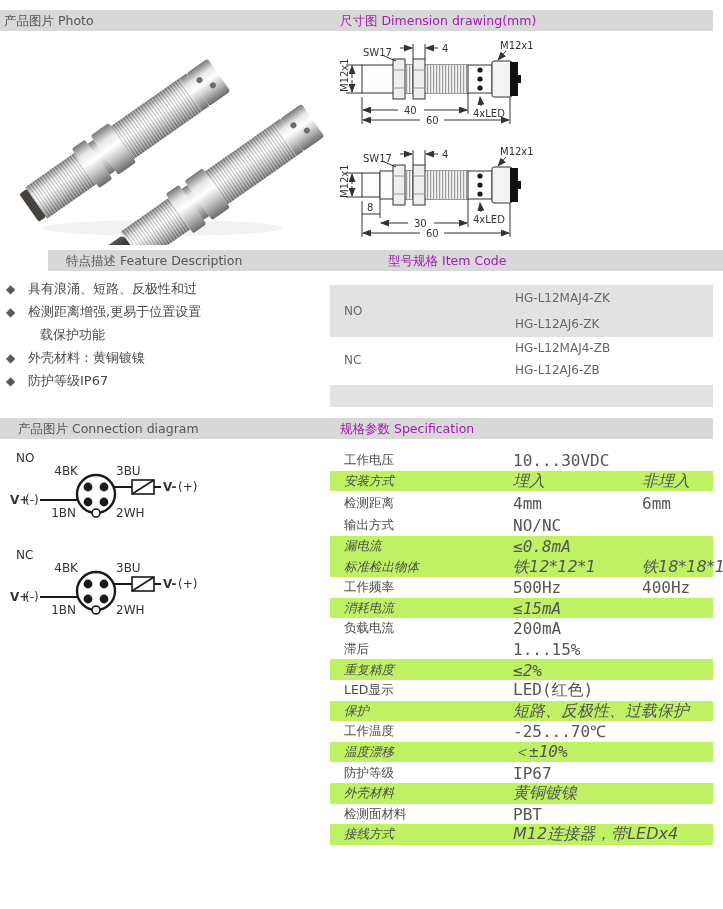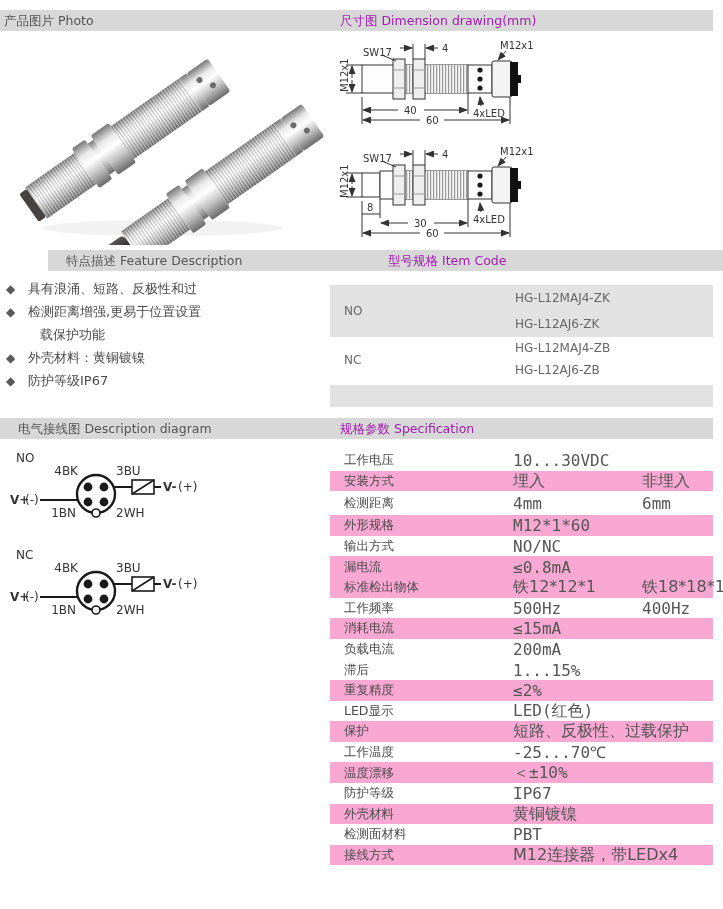--- a/index.html
+++ b/index.html
@@ -19,21 +19,21 @@
   
   .ictable{position:absolute;left:330px;top:285px;width:383px;}
   .icrow{position:relative;}
   .icrow.g{background:#e2e2e2;}
   .ictype{position:absolute;left:14px;top:50%;transform:translateY(-50%);font-size:12px;color:#666;}
   .iccode{position:absolute;left:185px;font-size:12px;color:#666;}
 
   
   .spec{position:absolute;left:330px;top:450px;width:383px;}
   .srow{position:relative;height:20.6px;}
-  .srow.g{background:#f9a8d4;}
+  .srow.g{background:#bef264;font-style:italic;}
   .srow.tall{height:24px;}
   .sl{position:absolute;left:14px;top:50%;transform:translateY(-50%);font-size:12.5px;color:#4a4a4a;white-space:nowrap;}
   .sv{position:absolute;top:50%;transform:translateY(-50%);font-size:16px;color:#555;white-space:nowrap;}
   .sv.v1{left:183px;}
   .sv.v2{left:272px;margin-left:40px;}
 
   svg text{font-family:"DejaVu Sans","Liberation Sans",sans-serif;}
   .dimtxt{font-size:10px;fill:#333;}
   .conntxt{font-size:12px;fill:#333;}
 </style>
@@ -246,21 +246,21 @@
     </div>
     <div class="icrow" style="height:46px;">
       <span class="ictype">NC</span>
       <span class="iccode" style="top:4px;">HG-L12MAJ4-ZB</span>
       <span class="iccode" style="top:26px;">HG-L12AJ6-ZB</span>
     </div>
     <div class="icrow g" style="height:22px;margin-top:2px;"></div>
   </div>
 
   <div class="bar" style="top:418px;">
-    <span class="lt" style="left:18px;">电气接线图 Description diagram</span>
+    <span class="lt" style="left:18px;">产品图片 Connection diagram</span>
     <span class="rt">规格参数 Specification</span>
   </div>
 
   <svg style="position:absolute;left:4px;top:448px;" width="210" height="80" viewBox="0 0 210 80">
     <text class="conntxt" x="12" y="14">NO</text>
     <g stroke="#1a1a1a" fill="none">
       <line x1="36" y1="52" x2="74" y2="52" stroke-width="2"></line>
       <line x1="100" y1="39" x2="128" y2="39" stroke-width="2"></line>
       <rect x="128" y="32" width="22" height="14" stroke-width="1.6" fill="#fff"></rect>
       <line x1="128" y1="46" x2="150" y2="32" stroke-width="1.6"></line>
@@ -316,25 +316,20 @@
     <div class="srow g">
         <span class="sl">安装方式</span>
         <span class="sv v1">埋入</span>
         <span class="sv v2">非埋入</span>
       </div>
     <div class="srow tall">
         <span class="sl">检测距离</span>
         <span class="sv v1 mono">4mm</span>
         <span class="sv v2 mono">6mm</span>
       </div>
-    <div class="srow g">
-        <span class="sl">外形规格</span>
-        <span class="sv v1 mono">M12*1*60</span>
-        <span class="sv v2 mono"></span>
-      </div>
     <div class="srow">
         <span class="sl">输出方式</span>
         <span class="sv v1 mono">NO/NC</span>
         <span class="sv v2 mono"></span>
       </div>
     <div class="srow g">
         <span class="sl">漏电流</span>
         <span class="sv v1 mono">≤0.8mA</span>
         <span class="sv v2 mono"></span>
       </div>

